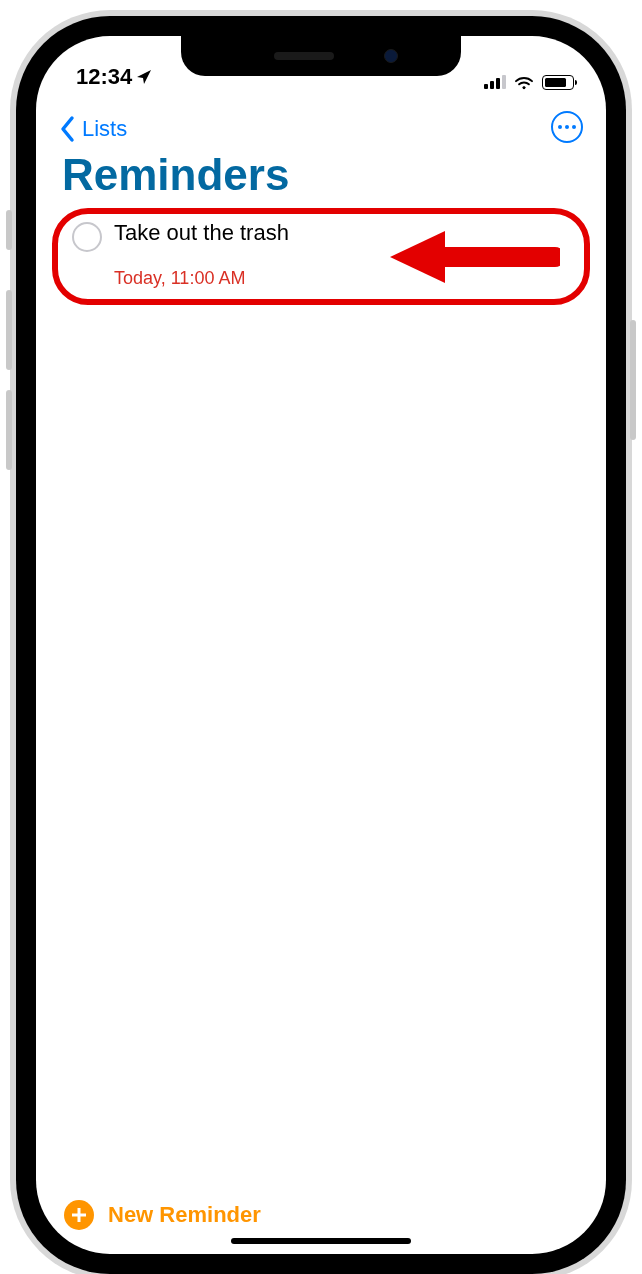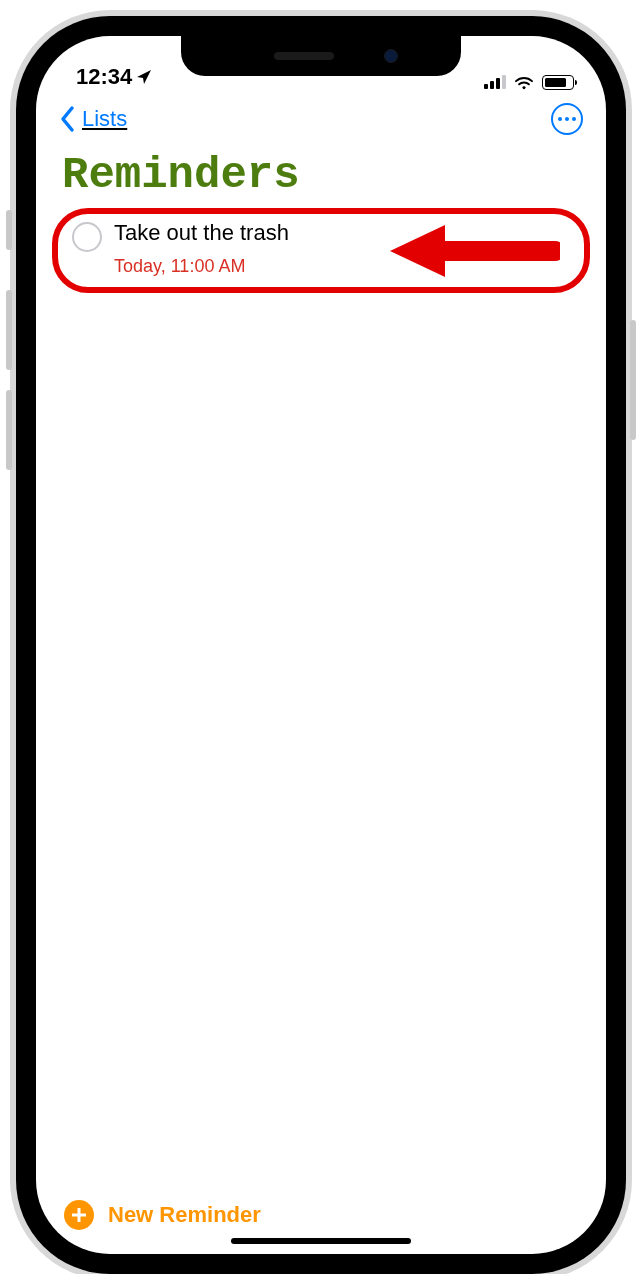--- a/index.html
+++ b/index.html
@@ -95,24 +95,23 @@
     .status-right { display: flex; align-items: center; gap: 7px; }
     .location-arrow {
       width: 16px;
       height: 16px;
       fill: #000;
     }
     
     .nav-bar {
       height: 50px;
       display: flex;
-      align-items: center;
+      align-items: flex-end;
       justify-content: space-between;
       padding: 0 22px;
-      text-decoration: underline;
     }
     .nav-back {
       display: flex;
       align-items: center;
       color: #007AFF;
       font-size: 22px;
       cursor: pointer;
     }
     .chevron-back {
       width: 20px;
@@ -130,25 +129,24 @@
     .nav-more circle.ring {
       fill: none;
       stroke: #007AFF;
       stroke-width: 2;
     }
     .nav-more circle.dot {
       fill: #007AFF;
     }
     
     .page-title {
-      color: #4d7c0f;
+      color: #0369a1;
       font-size: 44px;
       font-weight: 700;
       padding: 6px 26px 8px;
-      font-family: Liberation Mono, monospace;
     }
     
     .content {
       flex: 1;
       padding: 0 16px;
       position: relative;
     }
     .highlight-box {
       position: relative;
       border: 6px solid #E30000;
@@ -176,21 +174,21 @@
     }
     .reminder-title {
       font-size: 22px;
       color: #000;
       font-weight: 400;
       line-height: 1.2;
     }
     .reminder-due {
       font-size: 18px;
       color: #D93025;
-      margin-top: 2px;
+      margin-top: 14px;
     }
     .annotation-arrow {
       position: absolute;
       right: 24px;
       top: 50%;
       transform: translateY(-50%);
       width: 170px;
       height: 60px;
     }
     

